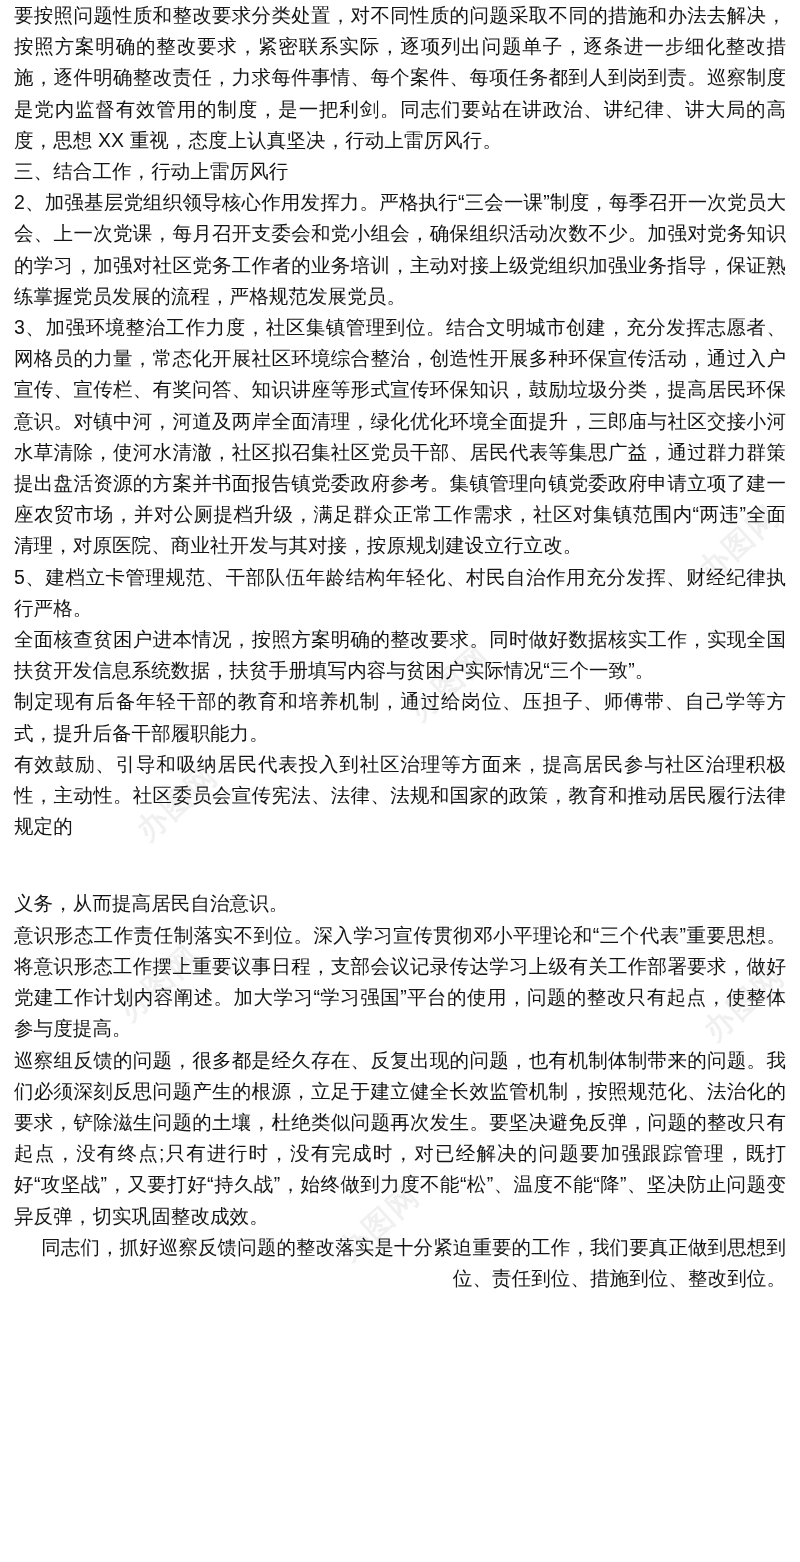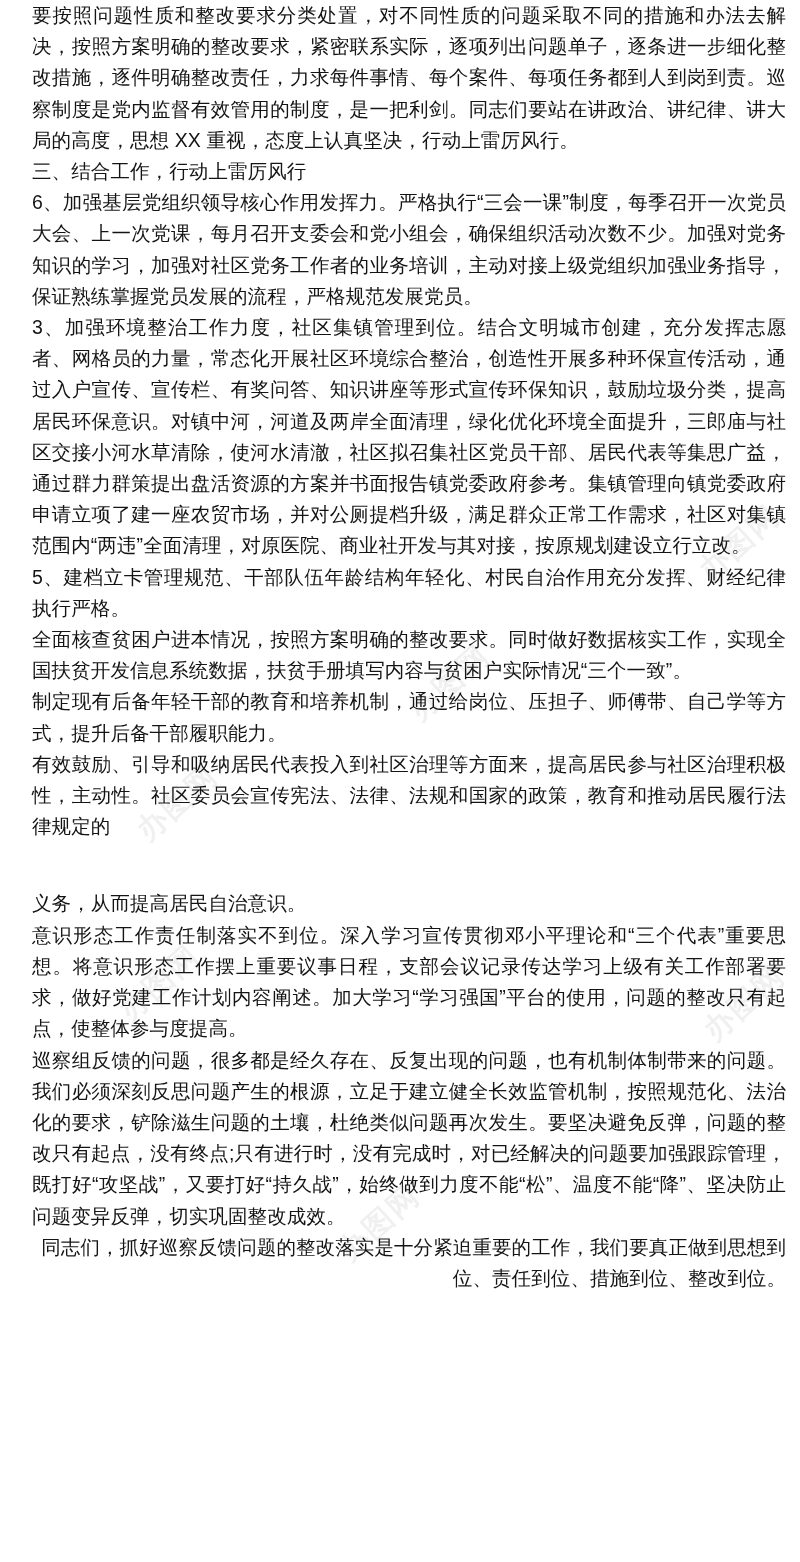--- a/index.html
+++ b/index.html
@@ -41,21 +41,21 @@
     font-family: "Liberation Sans", "DejaVu Sans", sans-serif;
   }
 
   
   .doc {
     position: relative;
     z-index: 1;
   }
   .sheet {
     position: relative;
-    padding: 0 14px 0 32px;
+    padding: 0 14px 0 14px;
     box-sizing: border-box;
     width: 800px;
   }
   .sheet-1 { padding-top: 0; }
   .sheet-gap {
     height: 46px;
     width: 100%;
   }
 
   p.line {
@@ -95,21 +95,21 @@
     <div class="wm" style="left:110px; top:1000px;">办图网</div>
     <div class="wm" style="left:400px; top:700px;">办图网</div>
     <div class="wm" style="left:330px; top:1240px;">办图网</div>
   </div>
 
   <div class="doc">
 
     <section class="sheet sheet-1">
       <p class="line clipped-top">要按照问题性质和整改要求分类处置，对不同性质的问题采取不同的措施和办法去解决，按照方案明确的整改要求，紧密联系实际，逐项列出问题单子，逐条进一步细化整改措施，逐件明确整改责任，力求每件事情、每个案件、每项任务都到人到岗到责。巡察制度是党内监督有效管用的制度，是一把利剑。同志们要站在讲政治、讲纪律、讲大局的高度，思想 XX 重视，态度上认真坚决，行动上雷厉风行。</p>
       <p class="line">三、结合工作，行动上雷厉风行</p>
-      <p class="line">6、加强基层党组织领导核心作用发挥力。严格执行“三会一课”制度，每季召开一次党员大会、上一次党课，每月召开支委会和党小组会，确保组织活动次数不少。加强对党务知识的学习，加强对社区党务工作者的业务培训，主动对接上级党组织加强业务指导，保证熟练掌握党员发展的流程，严格规范发展党员。</p>
+      <p class="line">2、加强基层党组织领导核心作用发挥力。严格执行“三会一课”制度，每季召开一次党员大会、上一次党课，每月召开支委会和党小组会，确保组织活动次数不少。加强对党务知识的学习，加强对社区党务工作者的业务培训，主动对接上级党组织加强业务指导，保证熟练掌握党员发展的流程，严格规范发展党员。</p>
       <p class="line">3、加强环境整治工作力度，社区集镇管理到位。结合文明城市创建，充分发挥志愿者、网格员的力量，常态化开展社区环境综合整治，创造性开展多种环保宣传活动，通过入户宣传、宣传栏、有奖问答、知识讲座等形式宣传环保知识，鼓励垃圾分类，提高居民环保意识。对镇中河，河道及两岸全面清理，绿化优化环境全面提升，三郎庙与社区交接小河水草清除，使河水清澈，社区拟召集社区党员干部、居民代表等集思广益，通过群力群策提出盘活资源的方案并书面报告镇党委政府参考。集镇管理向镇党委政府申请立项了建一座农贸市场，并对公厕提档升级，满足群众正常工作需求，社区对集镇范围内“两违”全面清理，对原医院、商业社开发与其对接，按原规划建设立行立改。</p>
       <p class="line">5、建档立卡管理规范、干部队伍年龄结构年轻化、村民自治作用充分发挥、财经纪律执行严格。</p>
       <p class="line">全面核查贫困户进本情况，按照方案明确的整改要求。同时做好数据核实工作，实现全国扶贫开发信息系统数据，扶贫手册填写内容与贫困户实际情况“三个一致”。</p>
       <p class="line">制定现有后备年轻干部的教育和培养机制，通过给岗位、压担子、师傅带、自己学等方式，提升后备干部履职能力。</p>
       <p class="line tight">有效鼓励、引导和吸纳居民代表投入到社区治理等方面来，提高居民参与社区治理积极性，主动性。社区委员会宣传宪法、法律、法规和国家的政策，教育和推动居民履行法律规定的</p>
     </section>
 
     <div class="sheet-gap"></div>
 
     <section class="sheet sheet-2">

